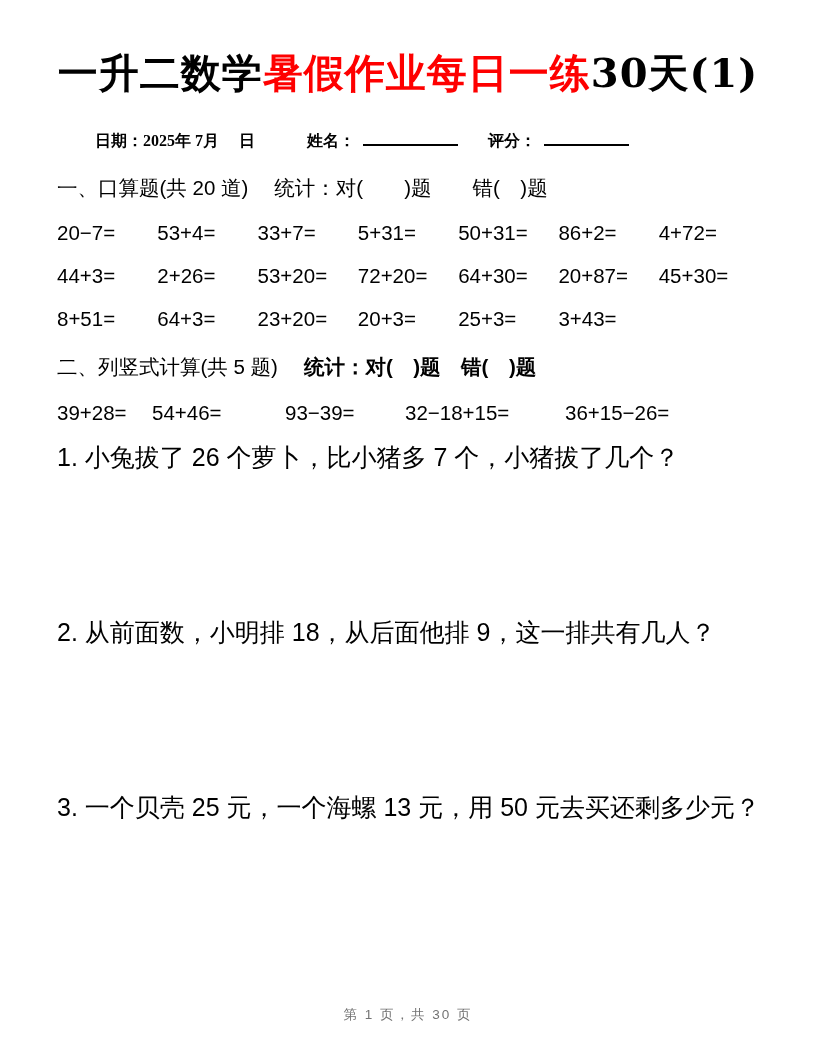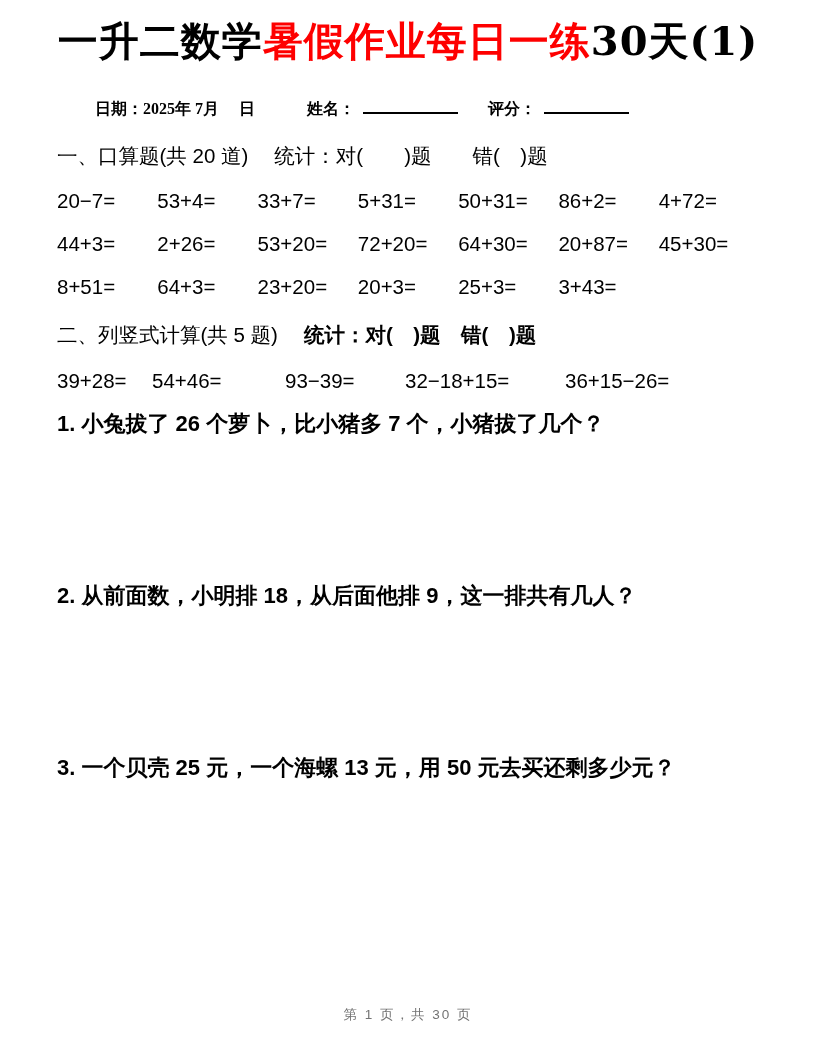--- a/index.html
+++ b/index.html
@@ -1,20 +1,20 @@
 <!DOCTYPE html>
 <html><head>
 <meta charset="utf-8">
 <style>
   * { margin:0; padding:0; box-sizing:border-box; }
   html,body { background:#e8e8e8; }
   body { font-family:"Liberation Sans", sans-serif; color:#000; }
   .page {
     position:relative; width:816px; height:1056px; margin:0 auto;
-    background:#ffffff; padding:16px 57px 0 57px; overflow:hidden;
+    background:#ffffff; padding:48px 57px 0 57px; overflow:hidden;
   }
   .title {
     text-align:center; font-family:"DejaVu Serif", serif;
     font-weight:900; font-size:40px; line-height:1.25; letter-spacing:1px;
     white-space:nowrap;
   }
   .title .red { color:#fe0000; }
   .meta {
     margin-top:30px; padding-left:38px;
     font-family:"Liberation Serif", serif; font-weight:700; font-size:16px;
@@ -31,21 +31,21 @@
   .row7 {
     display:grid; grid-template-columns:repeat(7,1fr);
     margin-top:19px; font-size:20.5px;
   }
   .row5 {
     display:grid; grid-template-columns:95px 133px 120px 160px auto;
     margin-top:20px; font-size:20.5px;
   }
   .prob { white-space:nowrap; }
   .sec3-head { margin-top:113px; }
-  .word-problem { margin-top:16px; font-size:22px; white-space:nowrap;font-weight:bold; }
+  .word-problem { margin-top:16px; font-size:25px; white-space:nowrap; }
   .word-problem + .word-problem { margin-top:142px; }
   .footer {
     position:absolute; left:0; bottom:32px; width:100%;
     text-align:center; font-size:13.5px; letter-spacing:2px; color:#737373;
   }
 </style>
 </head>
 <body>
 
 <div class="page">

